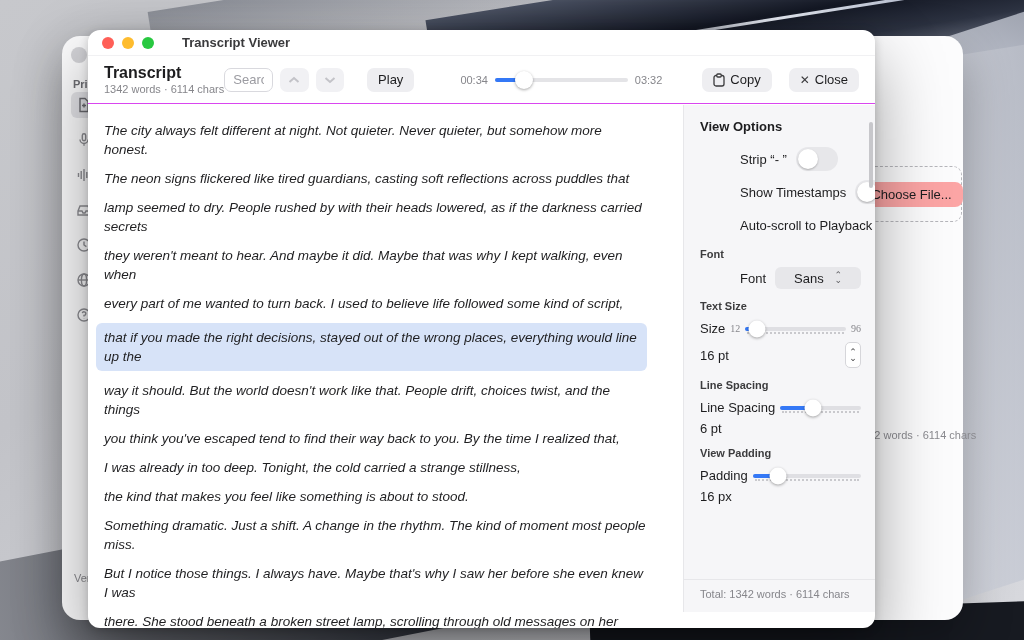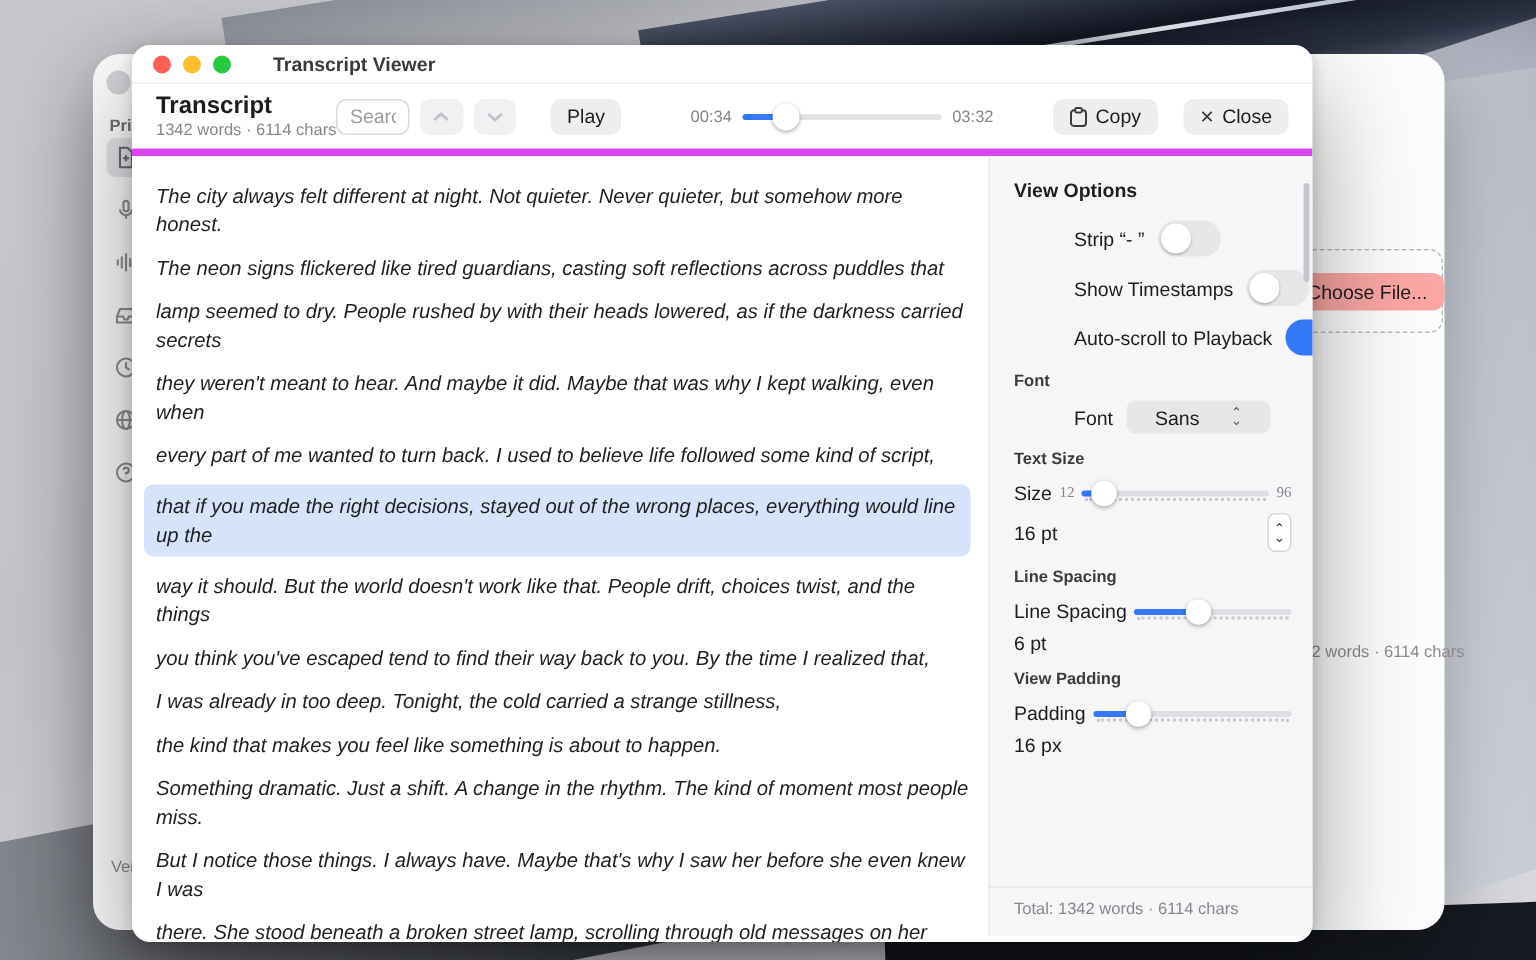--- a/index.html
+++ b/index.html
@@ -41,21 +41,21 @@
   
   .window { position:absolute; left:88px; top:30px; width:787px; height:598px; background:#ffffff;
     border-radius:12px; box-shadow:0 30px 70px rgba(0,0,0,.38), 0 2px 10px rgba(0,0,0,.18); overflow:hidden; }
 
   .titlebar { height:26px; display:flex; align-items:center; padding:0 14px; border-bottom:1px solid #f1f1f3; }
   .lights { display:flex; gap:8px; }
   .light { width:12px; height:12px; border-radius:50%; }
   .light.red { background:#ff5f57; } .light.yellow { background:#febc2e; } .light.green { background:#28c840; }
   .win-title { margin-left:28px; font-size:13px; font-weight:700; color:#3a3a3c; }
 
-  .toolbar { height:48px; display:flex; align-items:center; padding:0 16px; border-bottom:5px solid #d946ef; }
+  .toolbar { height:48px; display:flex; align-items:center; padding:0 16px; border-bottom:1px solid #d946ef; }
   .tb-head { width:128px; }
   .tb-head .h { font-size:16px; font-weight:700; }
   .tb-head .s { font-size:11px; color:#86868b; margin-top:1px; white-space:nowrap; }
   .search { width:49px; height:24px; border:1px solid #d9d9de; border-radius:7px; padding:0 8px; font-size:13px;
     font-family:inherit; color:#737373; outline:none; }
   .search::placeholder { color:#9b9ba1; }
   .mini-btn { width:31px; height:24px; border:none; border-radius:7px; background:#f1f1f4; display:flex;
     align-items:center; justify-content:center; margin-left:7px; }
   .btn { height:24px; border:none; border-radius:7px; background:#eeeef1; font-size:13px; color:#1d1d1f;
     font-family:inherit; display:flex; align-items:center; justify-content:center; gap:5px; padding:0 11px; }
@@ -70,21 +70,21 @@
     box-shadow:0 1px 3px rgba(0,0,0,.35); transform:translate(-50%,-50%); }
   .copy { margin-left:40px; } .close { margin-left:17px; }
   .xgl { font-size:12px; color:#3a3a3c; }
 
   .content { position:absolute; top:75px; left:0; right:0; bottom:0; }
   .transcript { position:absolute; left:0; top:0; right:208px; bottom:0; overflow:hidden; padding:16px 20px 0 16px;font-style:italic; }
   .para { font-size:13.5px; line-height:19px; color:#1f1f21; margin-bottom:10px; max-width:560px; }
   .para.hl { background:#d7e3f8; border-radius:6px; padding:5px 8px; margin-left:-8px; max-width:568px; }
 
   
-  .sidebar { position:absolute; top:0; right:0; bottom:4px; width:216px; background:#f6f6f8;
+  .sidebar { position:absolute; top:0; right:0; bottom:16px; width:192px; background:#f6f6f8;
     border-left:1px solid #e7e7ea; padding:14px 14px 0 16px; }
   .sb-title { font-size:13px; font-weight:700; margin-bottom:13px; }
   .trow { display:flex; align-items:center; gap:9px; margin-bottom:9px; min-height:24px; }
   .tlabel { font-size:13px; color:#1d1d1f; white-space:nowrap;margin-left:40px; }
   .switch { position:relative; width:42px; height:24px; border-radius:12px; background:#e7e7ea; flex:none; }
   .switch .knob { position:absolute; top:2px; left:2px; width:20px; height:20px; border-radius:50%; background:#fff;
     box-shadow:0 1px 2px rgba(0,0,0,.25); }
   .switch.on { background:#3478f6; }
   .switch.on .knob { left:auto; right:2px; }
   .sec { font-size:11px; font-weight:700; color:#3c3c3e; margin:11px 0 7px; }
@@ -230,21 +230,21 @@
       <div class="transcript">
           <p class="para">The city always felt different at night. Not quieter. Never quieter, but somehow more honest.</p>
           <p class="para">The neon signs flickered like tired guardians, casting soft reflections across puddles that</p>
           <p class="para">lamp seemed to dry. People rushed by with their heads lowered, as if the darkness carried secrets</p>
           <p class="para">they weren't meant to hear. And maybe it did. Maybe that was why I kept walking, even when</p>
           <p class="para">every part of me wanted to turn back. I used to believe life followed some kind of script,</p>
           <p class="para hl">that if you made the right decisions, stayed out of the wrong places, everything would line up the</p>
           <p class="para">way it should. But the world doesn't work like that. People drift, choices twist, and the things</p>
           <p class="para">you think you've escaped tend to find their way back to you. By the time I realized that,</p>
           <p class="para">I was already in too deep. Tonight, the cold carried a strange stillness,</p>
-          <p class="para">the kind that makes you feel like something is about to happen.</p>
+          <p class="para">the kind that makes you feel like something is about to stood.</p>
           <p class="para">Something dramatic. Just a shift. A change in the rhythm. The kind of moment most people miss.</p>
           <p class="para">But I notice those things. I always have. Maybe that's why I saw her before she even knew I was</p>
           <p class="para">there. She stood beneath a broken street lamp, scrolling through old messages on her phone.</p>
         </div>
 
       <div class="sidebar">
         <div class="sb-title">View Options</div>
 
         <div class="trow">
           <span class="tlabel">Strip “- ”</span>

